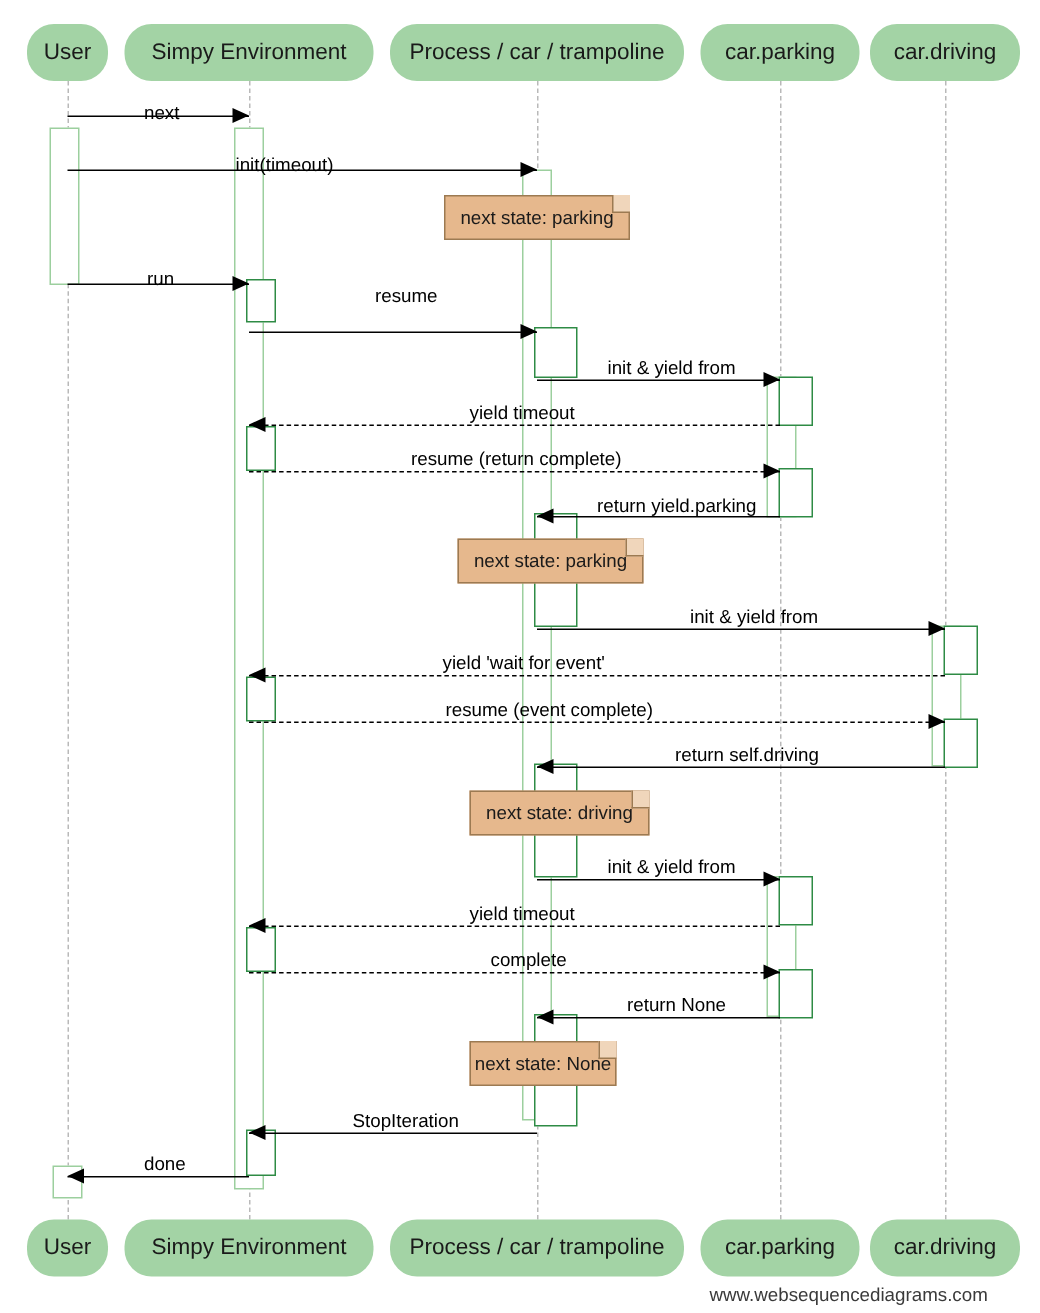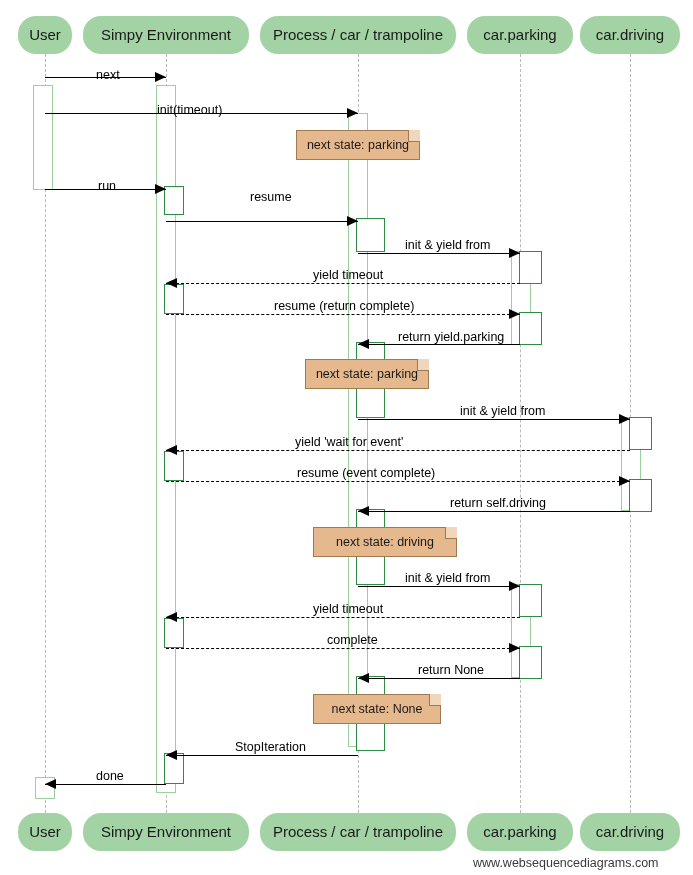--- a/index.html
+++ b/index.html
@@ -216,25 +216,25 @@
 
   <div id="notes-layer">
       <div class="note" style="left: 296px; top: 130px; width: 124px; height: 30px;">
         <span class="note-text">next state: parking</span>
         <span class="fold"></span>
       </div>
       <div class="note" style="left: 305px; top: 359px; width: 124px; height: 30px;">
         <span class="note-text">next state: parking</span>
         <span class="fold"></span>
       </div>
-      <div class="note" style="left: 313px; top: 527px; width: 144px; height: 30px;">
+      <div class="note" style="left: 313px; top: 527px; width: 120px; height: 30px;">
         <span class="note-text">next state: driving</span>
         <span class="fold"></span>
       </div>
-      <div class="note" style="left: 313px; top: 694px; width: 128px; height: 30px;">
+      <div class="note" style="left: 313px; top: 694px; width: 98px; height: 30px;">
         <span class="note-text">next state: None</span>
         <span class="fold"></span>
       </div>
     </div>
 
   <div id="header-layer">
       <div class="participant" style="left: 18px; top: 16px; width: 54px;">User</div>
       <div class="participant" style="left: 83px; top: 16px; width: 166px;">Simpy Environment</div>
       <div class="participant" style="left: 260px; top: 16px; width: 196px;">Process / car / trampoline</div>
       <div class="participant" style="left: 467px; top: 16px; width: 106px;">car.parking</div>

